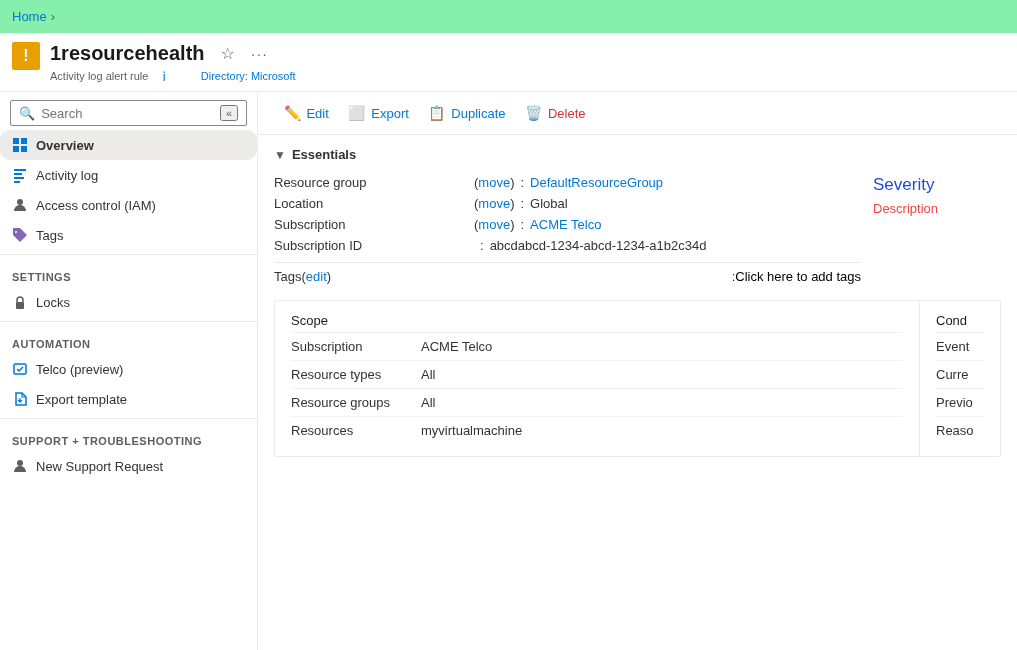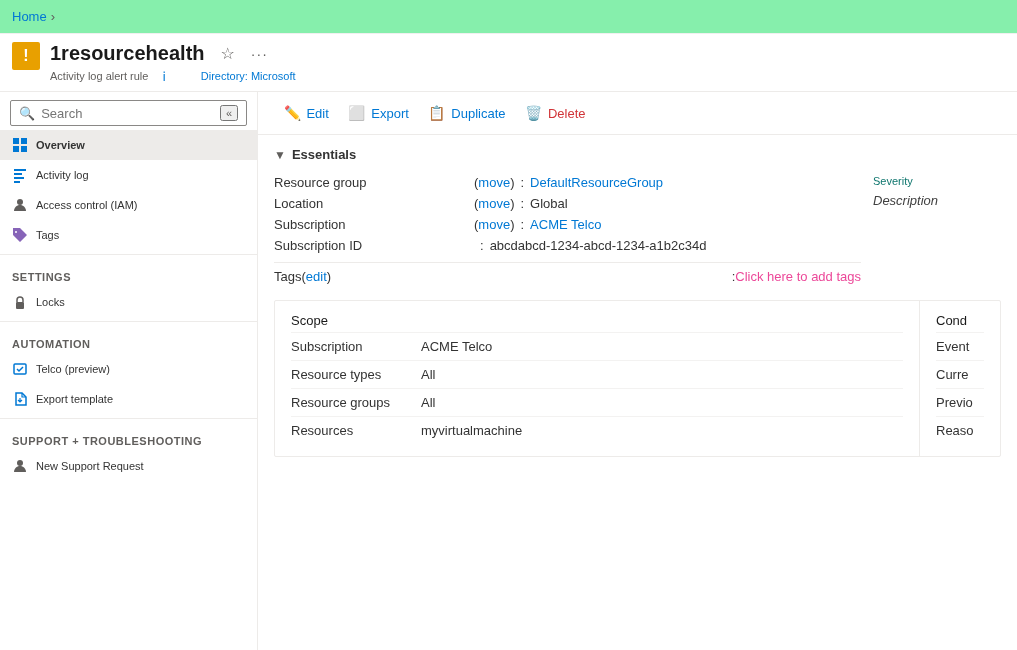--- a/index.html
+++ b/index.html
@@ -18,21 +18,21 @@
     .header-meta .dir-link { color: #0078d4; cursor: pointer; padding-left: 21px; }
 
     
     .main-layout { display: flex; flex: 1; overflow: hidden; }
 
     
     .sidebar { width: 258px; flex-shrink: 0; border-right: 1px solid #edebe9; background: #fff; overflow-y: auto; display: flex; flex-direction: column; }
     .collapse-btn { margin-left: auto; font-size: 11px; color: #605e5c; cursor: pointer; padding: 0 4px; }
 
     
-    .nav-item { display: flex; align-items: center; padding: 7px 12px; cursor: pointer; font-size: 11px; color: #333; }
+    .nav-item { display: flex; align-items: center; padding: 7px 12px; cursor: pointer; font-size: 13px; color: #333; border-radius: 10px; }
     .nav-item.active { background: #edebe9; font-weight: 600; }
     .nav-item .nav-icon { width: 16px; height: 16px; margin-right: 8px; flex-shrink: 0; display: flex; align-items: center; justify-content: center; }
     .nav-section { padding: 12px 12px 4px 12px; font-size: 11px; font-weight: 600; color: #605e5c; text-transform: uppercase; letter-spacing: 0.5px; }
     .nav-divider { border: none; border-top: 1px solid #edebe9; margin: 4px 0; }
 
     
     .content { flex: 1; overflow: auto; background: #fff; }
 
     
     .toolbar { display: flex; align-items: center; gap: 0; padding: 8px 16px; border-bottom: 1px solid #edebe9; }
@@ -54,22 +54,22 @@
     .panel:last-child { border-right: none; }
     .panel-title { font-size: 13px; font-weight: 400; margin-bottom: 4px; color: #1a1a1a; }
     .panel-row { display: flex; align-items: flex-start; padding: 6px 0; border-top: 1px solid #f3f2f1; font-size: 13px; }
     .panel-row:first-of-type { border-top: none; }
     .panel-label { color: #333; min-width: 130px; flex-shrink: 0; }
     .panel-value { color: #333; }
 
     
     .icon-overview { color: #0078d4; }
 
-    .severity-label { color: #0f766e; font-size: 11px; }
-    .description-label { color: #404040; font-size: 13px; font-style: italic; }
+    .severity-label { color: #1d4ed8; font-size: 17px; }
+    .description-label { color: #ef4444; font-size: 13px; }
   </style>
 </head>
 <body>
 
 <div class="breadcrumb">
   <a href="#" style="color:#0078d4;text-decoration:none;">Home</a>
   <span style="color:#605e5c;margin:0 4px;">›</span>
 </div>
 
 <div class="page-header">
@@ -257,21 +257,21 @@
             <span class="essentials-value">abcdabcd-1234-abcd-1234-a1b2c34d</span>
           </div>
 
           <div class="tags-row">
             <span>Tags</span>
             <span style="color:#333;"> (</span>
             <a href="#" style="color:#0078d4;text-decoration:none;">edit</a>
             <span style="color:#333;">)</span>
             <span style="flex:1;"></span>
             <span style="color:#333;">: </span>
-            <a href="#" style="color:#ec4899;text-decoration:none;text-align:center;">Click here to add tags</a>
+            <a href="#" style="color:#000000;text-decoration:none;text-align:center;">Click here to add tags</a>
           </div>
         </div>
 
         <div style="width:140px;padding-left:12px;">
           <div class="essentials-row">
             <span class="severity-label">Severity</span>
           </div>
           <div class="essentials-row">
             <span class="description-label">Description</span>
           </div>

